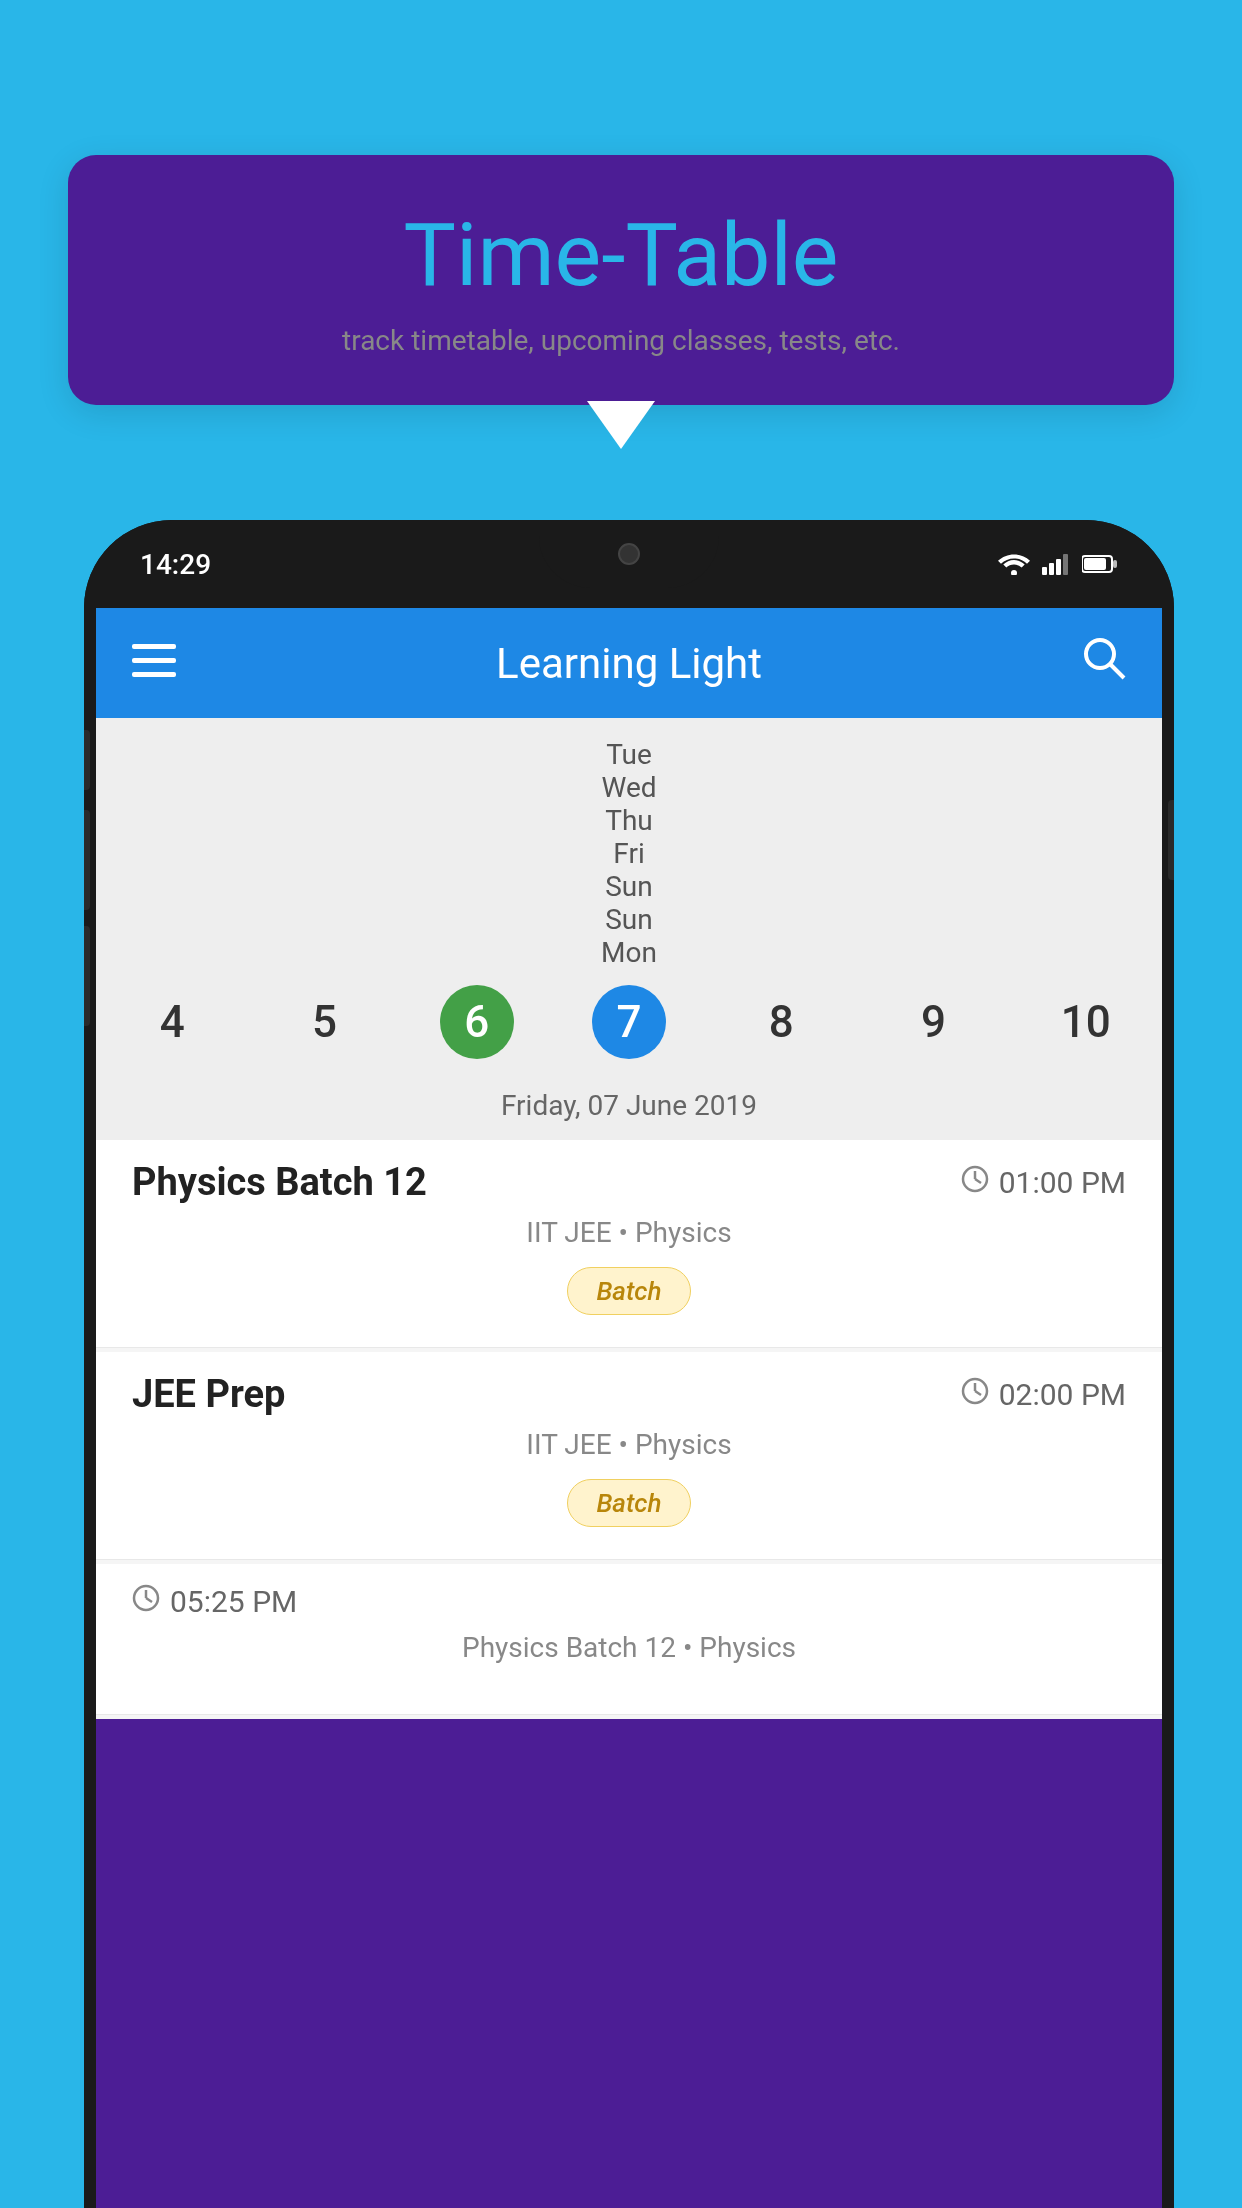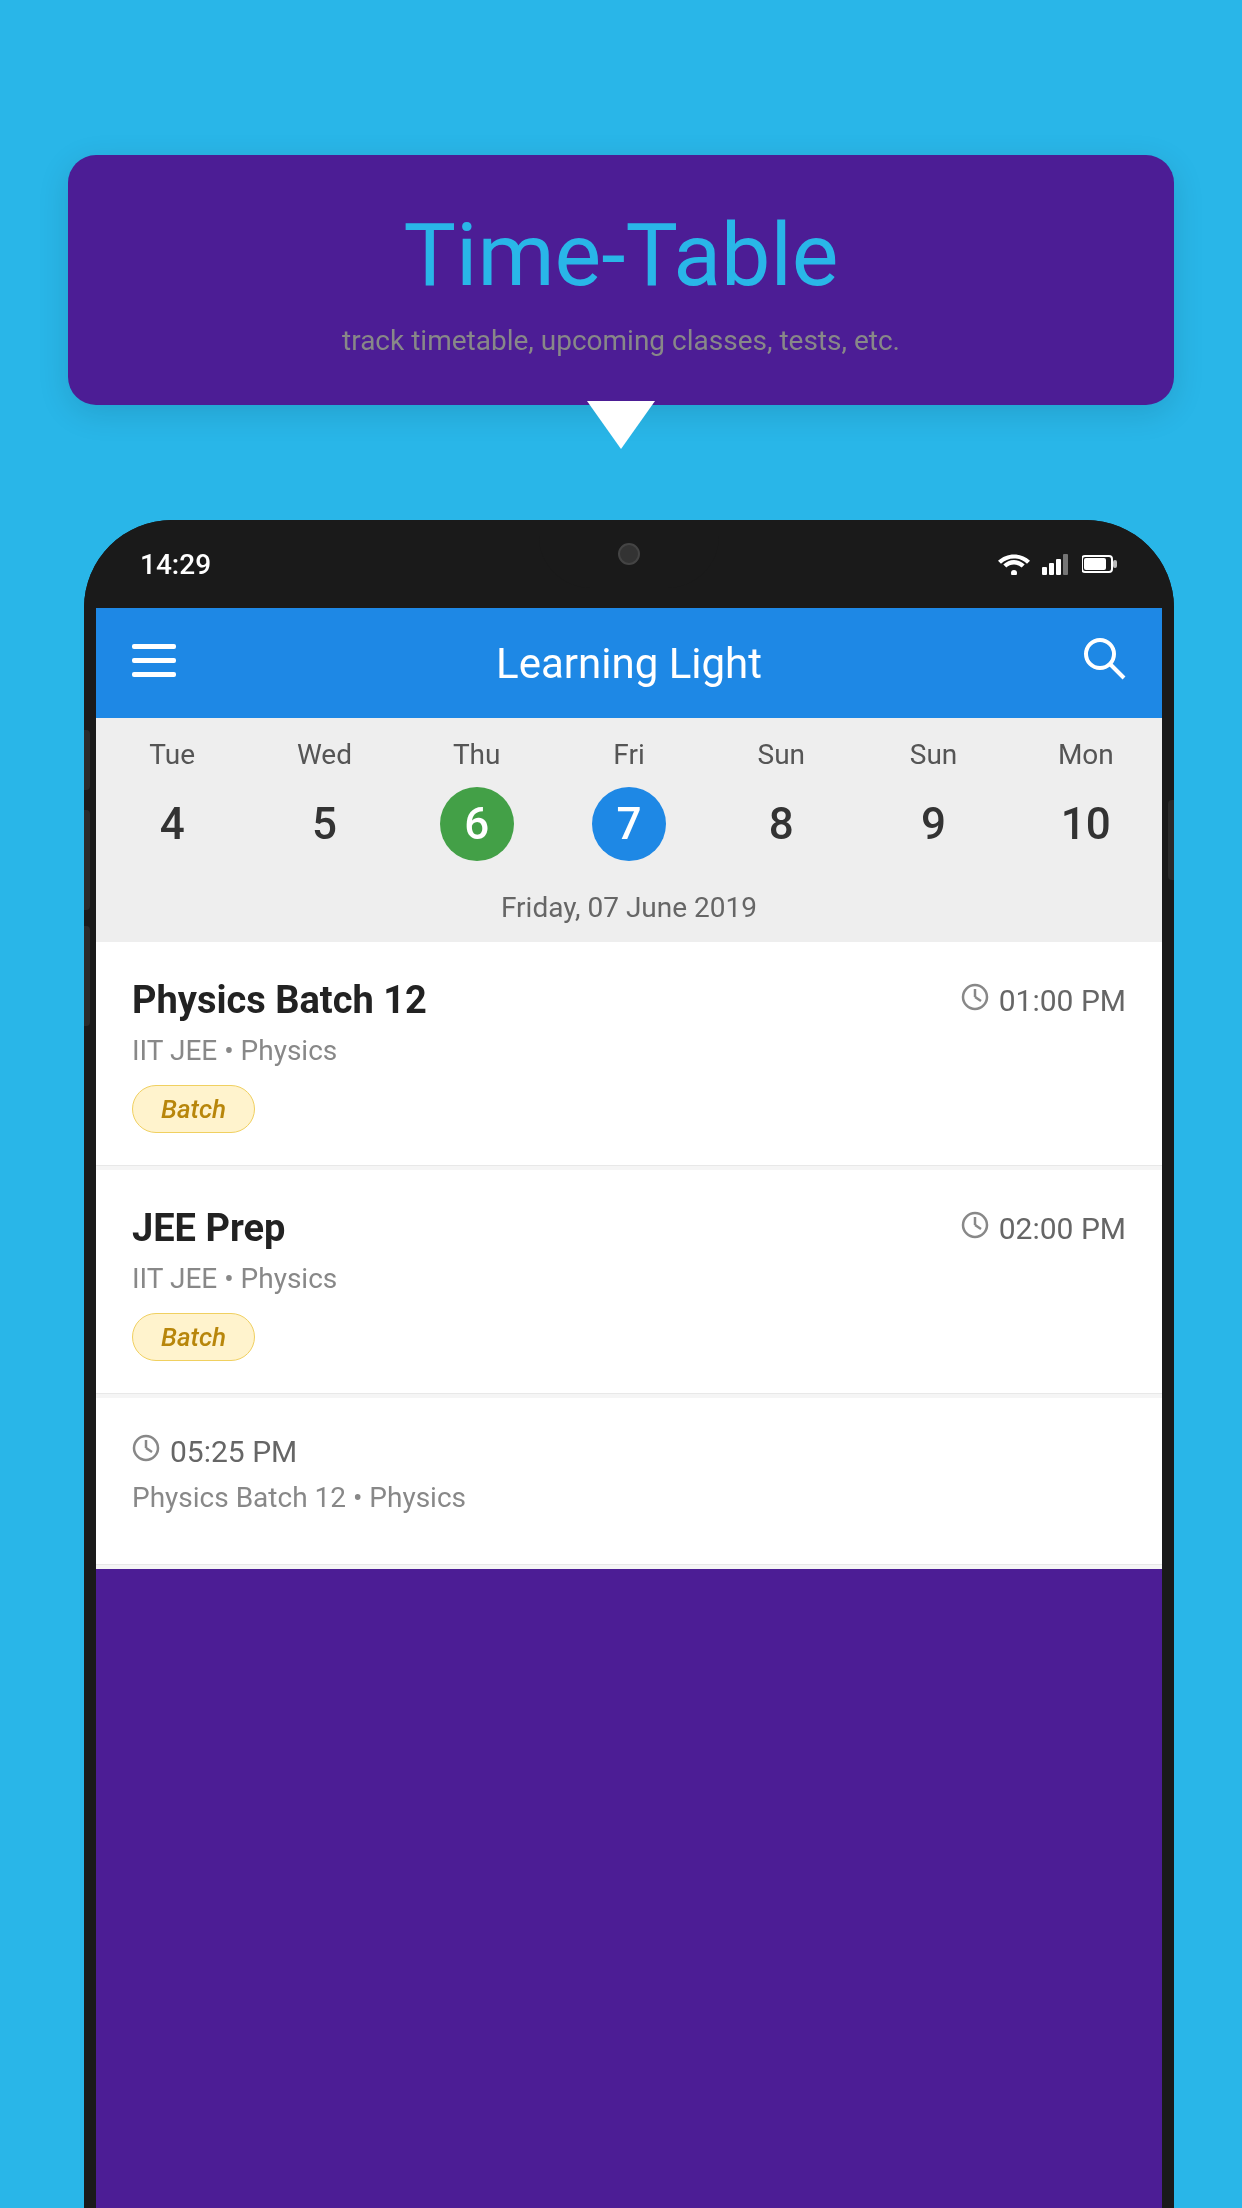--- a/index.html
+++ b/index.html
@@ -158,20 +158,21 @@
     }
 
     
     .calendar-section {
       background: #eeeeee;
     }
 
     .day-names-row {
       display: flex;
       padding: 20px 0 8px;
+      flex-direction: column;
     }
 
     .day-name {
       flex: 1;
       text-align: center;
       font-size: 28px;
       color: #555;
       font-weight: 400;
     }
 
@@ -220,22 +221,23 @@
 
     
     .schedule-list {
       background: #f5f5f5;
       overflow-y: auto;
     }
 
     .schedule-item {
       background: white;
       margin-bottom: 4px;
-      padding: 36px 36px 32px;
+      padding: 20px 36px 32px;
       border-bottom: 1px solid #e8e8e8;
+      text-align: center;
     }
 
     .schedule-item-header {
       display: flex;
       justify-content: space-between;
       align-items: center;
       margin-bottom: 12px;
     }
 
     .schedule-title {

